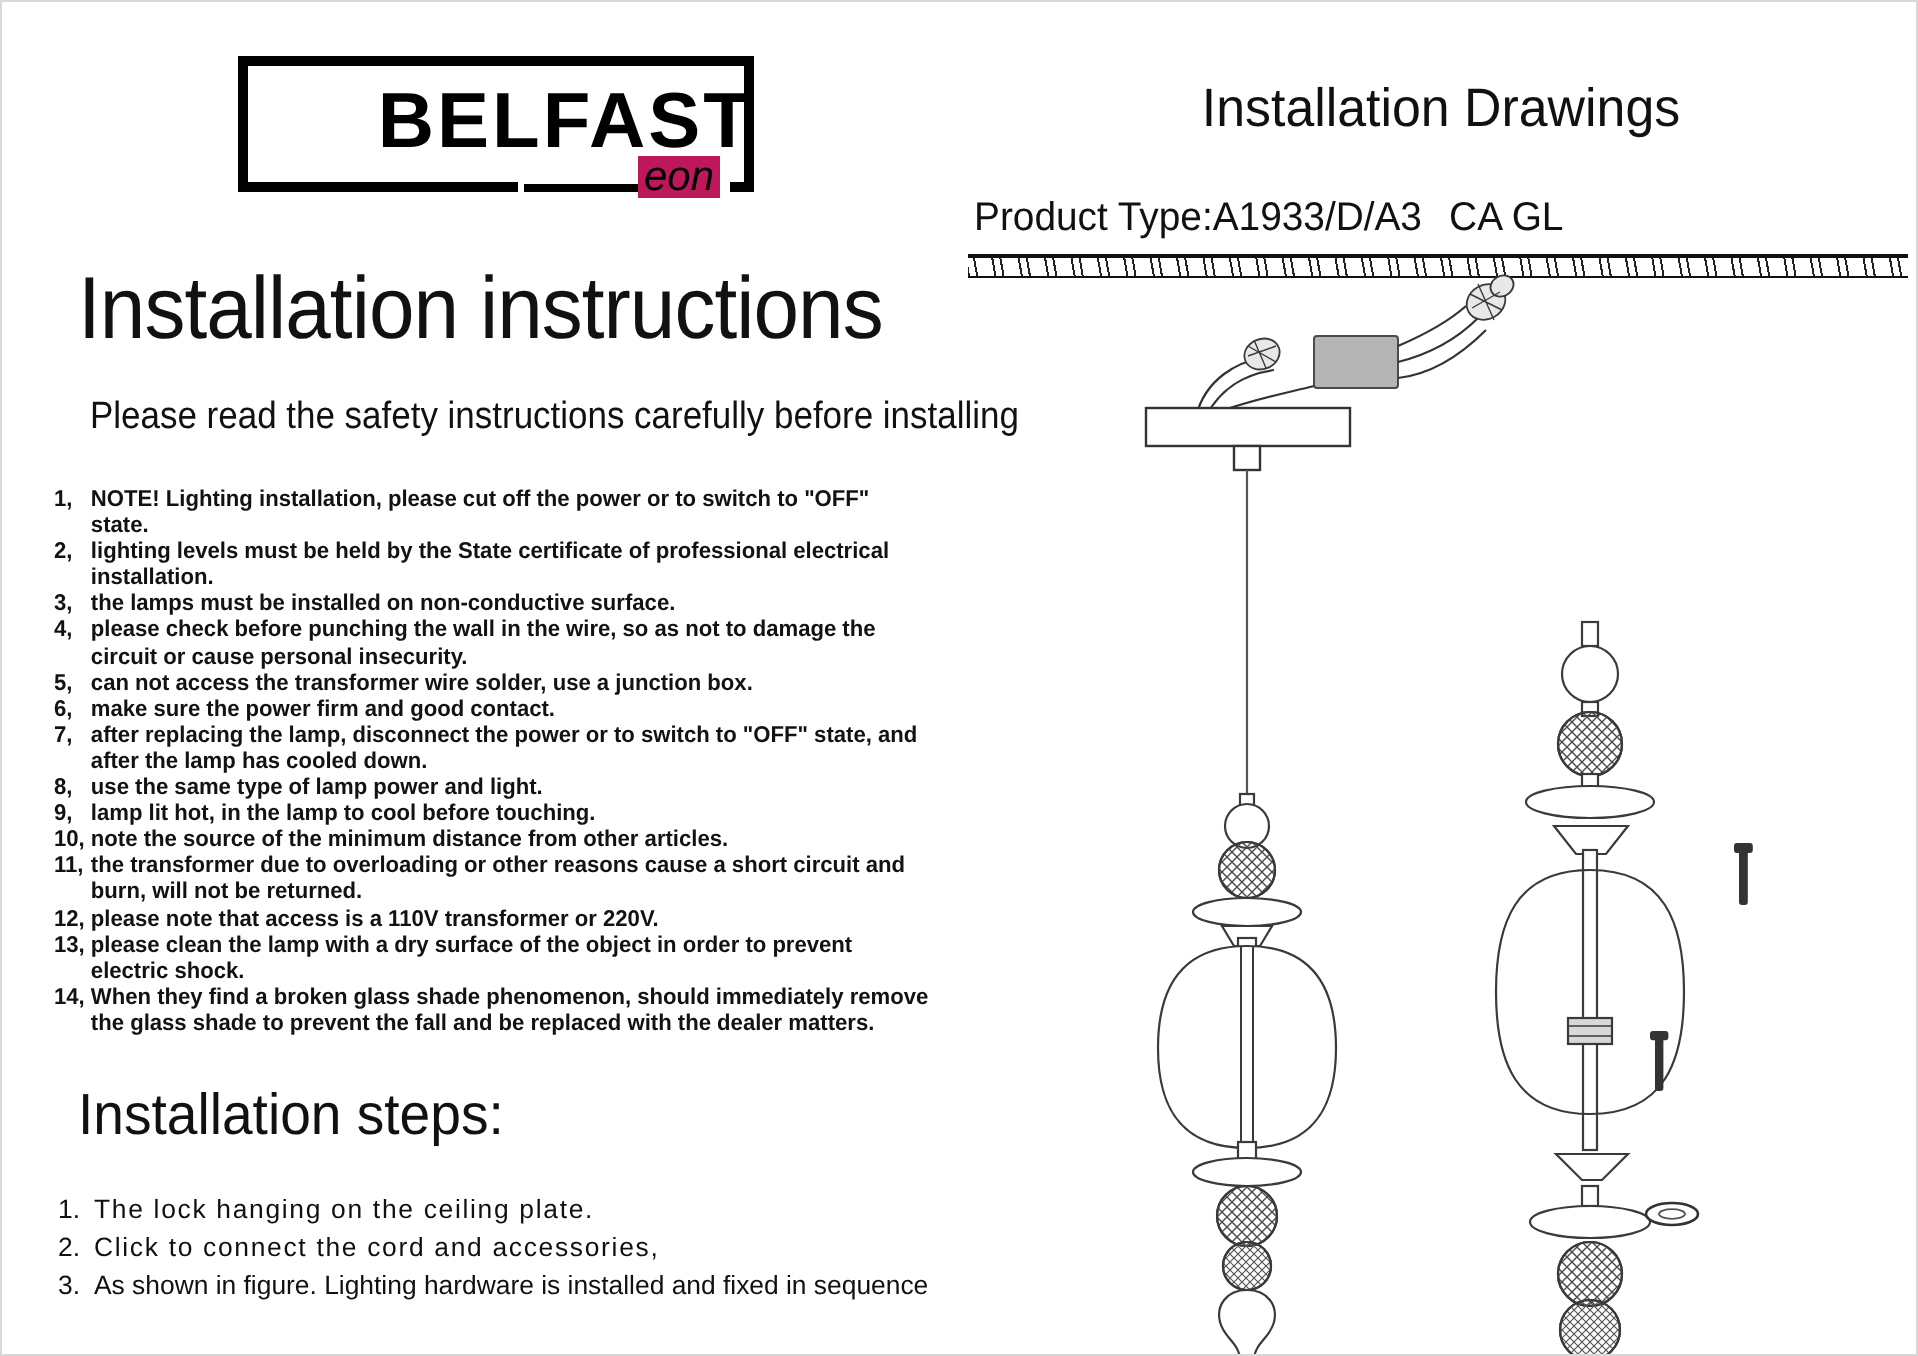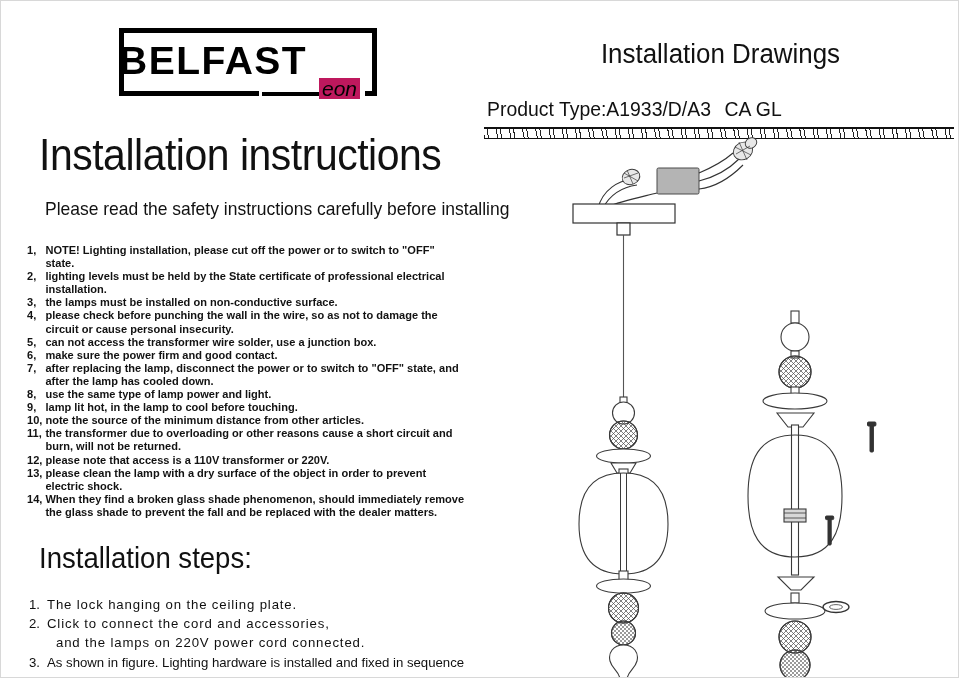--- a/index.html
+++ b/index.html
@@ -37,21 +37,21 @@
     left:0; top:0;
     width:258px; height:68px;
     border:5px solid #000;
     box-sizing:border-box;
   }
   #logo-wordmark{
     position:absolute;
     left:0; top:50%;
     transform:translateY(-58%);
     width:258px;
-    text-align:left;
+    text-align:right;
     font-size:39px;
     font-weight:700;
     letter-spacing:1.5px;
     line-height:1;
     color:#000;
     font-family:"Liberation Sans","DejaVu Sans",sans-serif;
   }
   
   #logo-notch{
     position:absolute;
@@ -290,24 +290,20 @@
     <div id="steps-title">Installation steps:</div>
 
     <div id="steps-list">
         <div class="step-item">
           <div class="step-num">1.</div>
           <div class="step-text spaced">The lock hanging on the ceiling plate.</div>
         </div>
         <div class="step-item">
           <div class="step-num">2.</div>
           <div class="step-text spaced">Click to connect the cord and accessories,</div>
-        </div>
-        <div class="step-item">
-          <div class="step-num">&nbsp;</div>
-          <div class="step-text cont">and the lamps on 220V power cord connected.</div>
         </div>
         <div class="step-item">
           <div class="step-num">3.</div>
           <div class="step-text">As shown in figure. Lighting hardware is installed and fixed in sequence</div>
         </div>
       </div>
   </div>
 
   <div id="right-panel">
 

